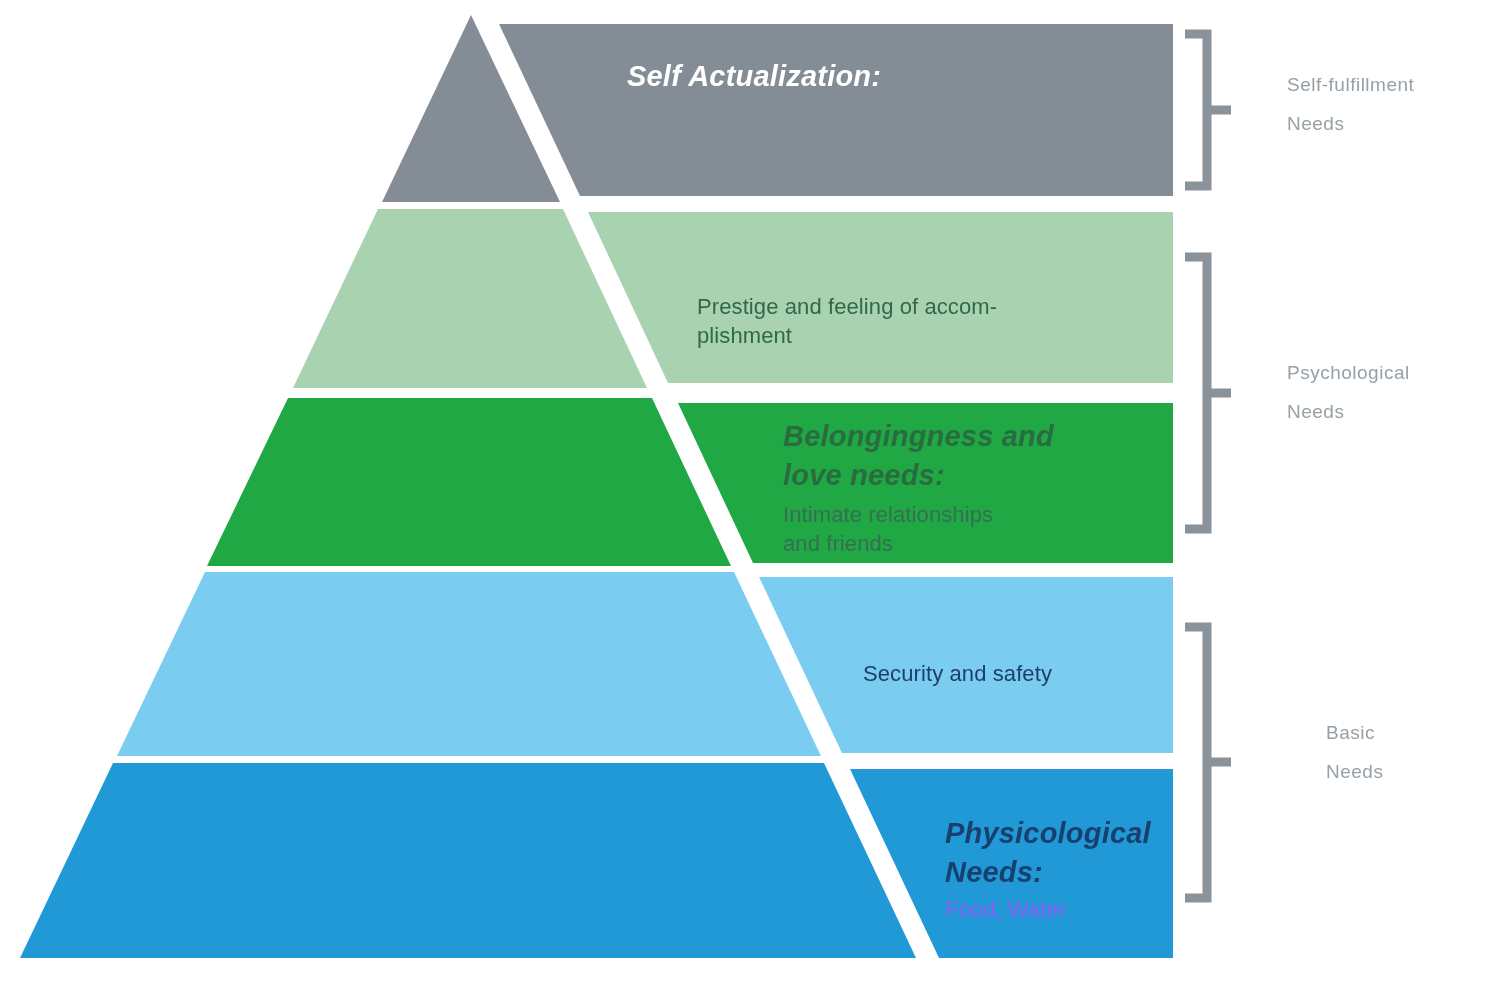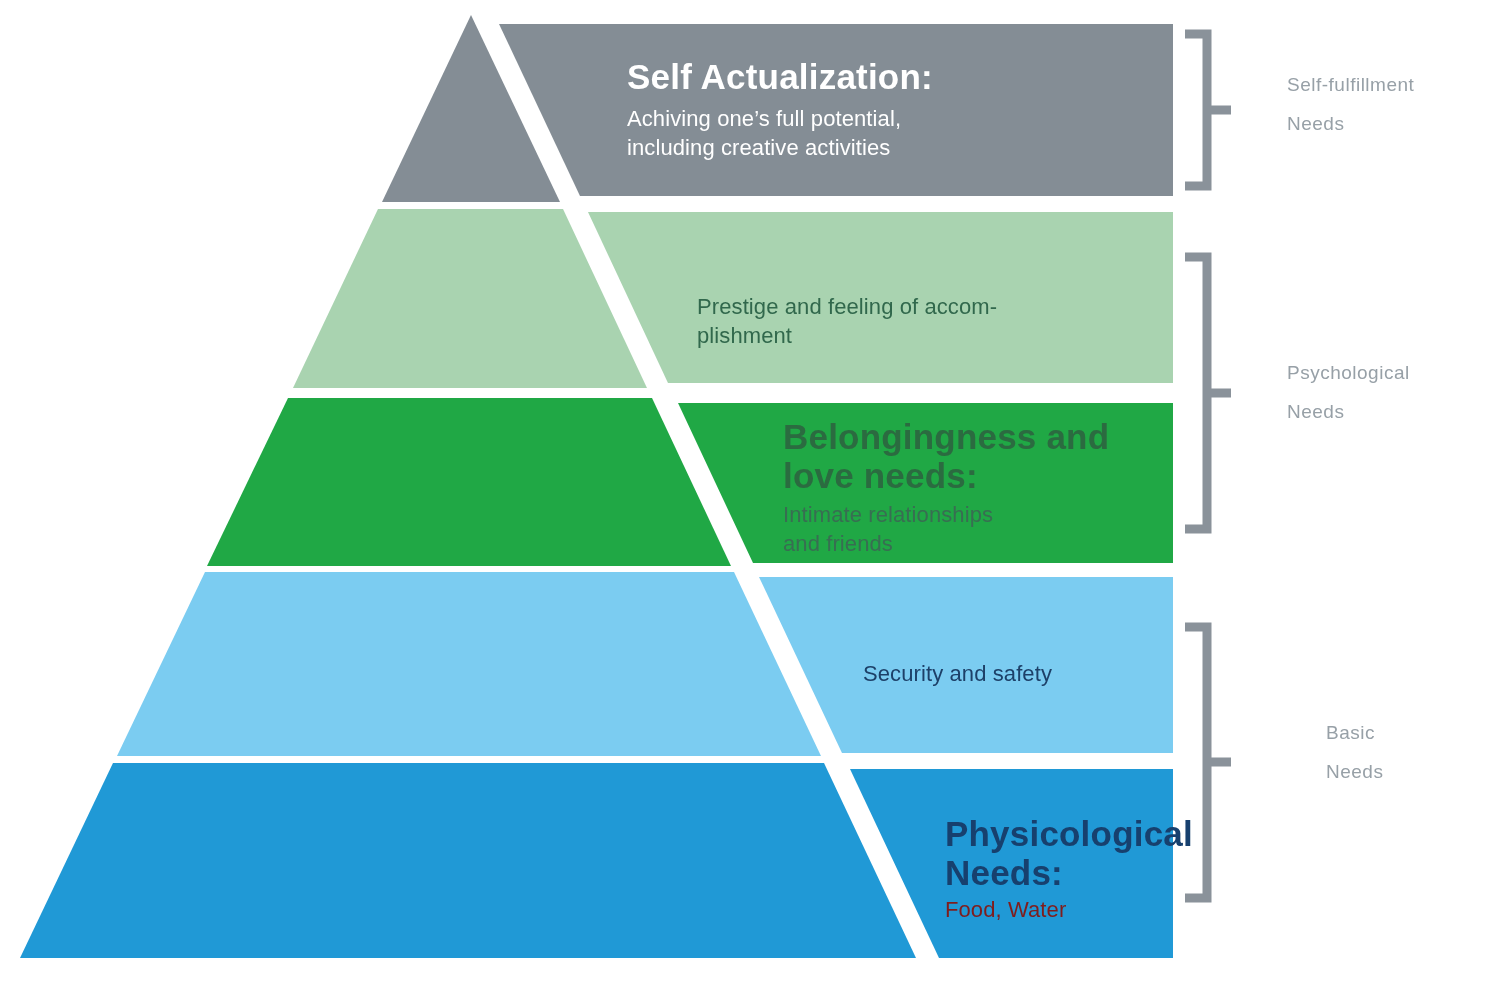--- a/index.html
+++ b/index.html
@@ -15,25 +15,26 @@
     font-family: "Liberation Sans", "DejaVu Sans", sans-serif;
     background: #ffffff;
   }
   #pyramid-svg {
     position: absolute;
     left: 0;
     top: 0;
   }
   .layer-title {
     position: absolute;
-    font-size: 35px;
+    font-size: 29px;
     font-weight: 600;
     line-height: 39px;
     letter-spacing: 0.2px;
     white-space: pre-line;
+    font-style: italic;
   }
   .layer-desc {
     position: absolute;
     font-size: 22px;
     font-weight: 400;
     line-height: 29px;
     letter-spacing: 0.1px;
     white-space: pre-line;
   }
   .group-label {
@@ -61,36 +62,34 @@
       <polygon points="205,572 734,572 821,756 117,756" fill="#7BCCF1"></polygon>
       <polygon points="759,577 1173,577 1173,753 842,753" fill="#7BCCF1"></polygon>
       <polygon points="113,763 824,763 916,958 20,958" fill="#2099D6"></polygon>
       <polygon points="850,769 1173,769 1173,958 939,958" fill="#2099D6"></polygon>
       <path d="M 1185 34 L 1207 34 L 1207 186 L 1185 186 M 1207 110 L 1231 110" fill="none" stroke="#8A929A" stroke-width="9"></path>
       <path d="M 1185 257 L 1207 257 L 1207 529 L 1185 529 M 1207 393 L 1231 393" fill="none" stroke="#8A929A" stroke-width="9"></path>
       <path d="M 1185 627 L 1207 627 L 1207 898 L 1185 898 M 1207 762 L 1231 762" fill="none" stroke="#8A929A" stroke-width="9"></path>
     </svg>
 
   <div class="layer-title" style="left: 627px; top: 57px; color: rgb(255, 255, 255);">Self Actualization:</div>
-  <div class="layer-desc" style="left: 627px; top: 104px; color: rgb(255, 255, 255);">Achiving one’s full potential,
-including creative activities</div>
 
   <div class="layer-desc" style="left: 697px; top: 292px; color: rgb(49, 104, 76);">Prestige and feeling of accom-
 plishment</div>
 
   <div class="layer-title" style="left: 783px; top: 417px; color: rgb(43, 107, 64);">Belongingness and
 love needs:</div>
   <div class="layer-desc" style="left: 783px; top: 500px; color: rgb(56, 110, 82);">Intimate relationships
 and friends</div>
 
   <div class="layer-desc" style="left: 863px; top: 659px; color: rgb(29, 64, 104);">Security and safety</div>
 
   <div class="layer-title" style="left: 945px; top: 814px; color: rgb(23, 64, 110);">Physicological
 Needs:</div>
-  <div class="layer-desc" style="left: 945px; top: 895px; color: #7f1d1d;">Food, Water</div>
+  <div class="layer-desc" style="left: 945px; top: 895px; color: #8b5cf6;">Food, Water</div>
 
   <div class="group-label" style="top: 65px; color: rgb(151, 160, 167);">Self-fulfillment
 Needs</div>
   <div class="group-label" style="top: 353px; color: rgb(151, 160, 167);">Psychological
 Needs</div>
   <div class="group-label" style="top: 713px; color: rgb(151, 160, 167); margin-left: 39px;">Basic
 Needs</div>
 
 </div>
 

